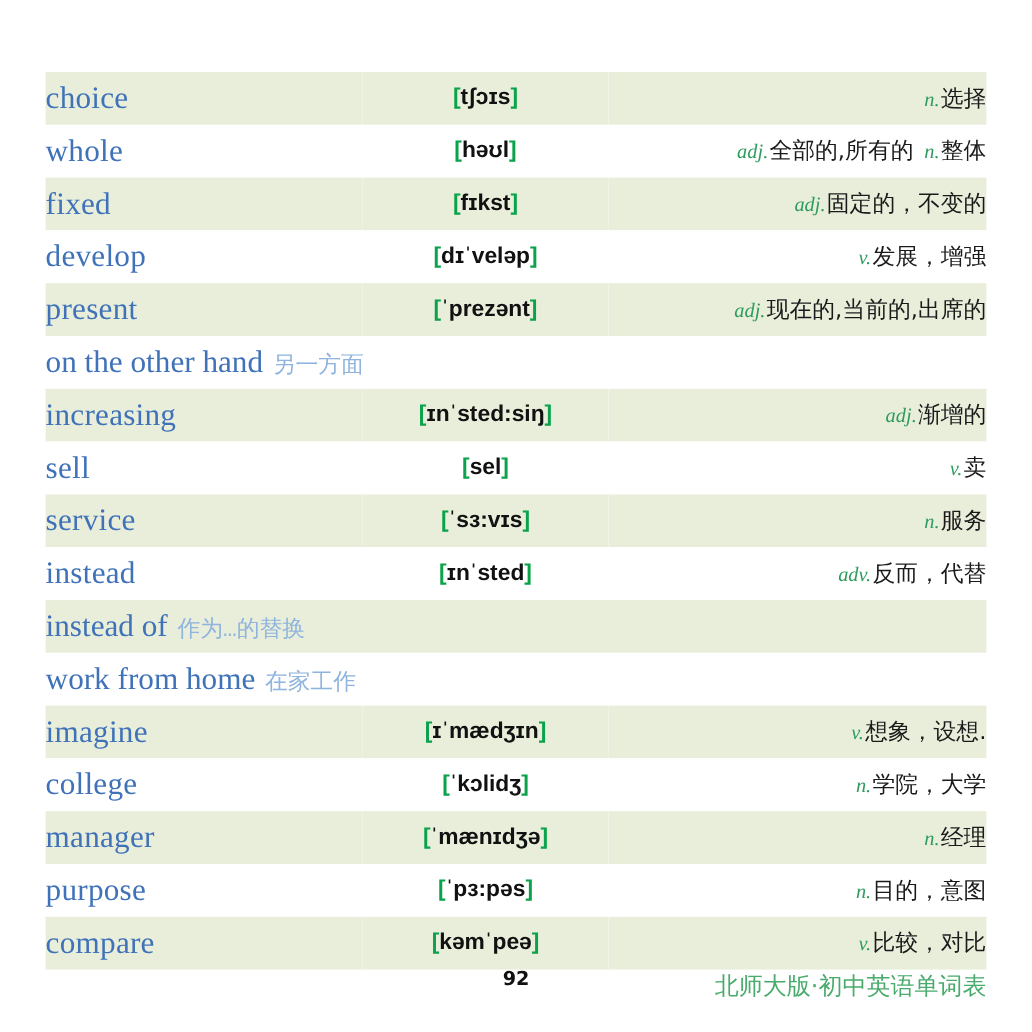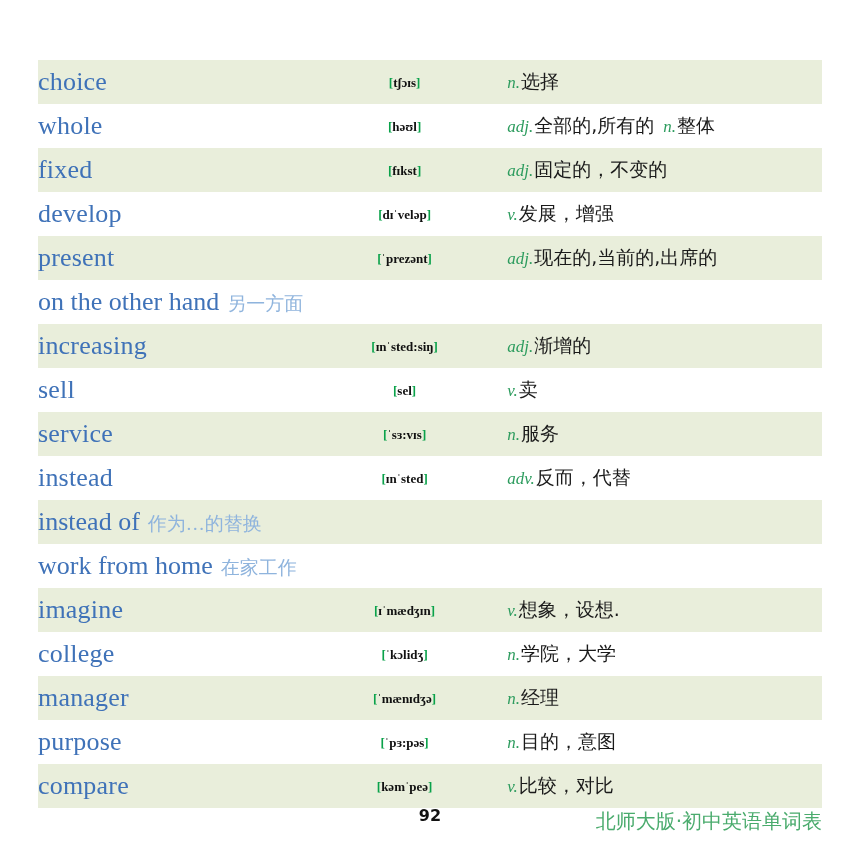--- a/index.html
+++ b/index.html
@@ -53,35 +53,36 @@
     padding-left: 12px;
   }
   td.c-ipa {
     width: 202px;
     text-align: center;
     border-left: 1px solid rgba(255,255,255,0.85);
     border-right: 1px solid rgba(255,255,255,0.85);
   }
   td.c-def {
     width: 310px;
+    text-align: right;
     padding-right: 14px;
   }
 
   .word {
     color: #3f72b8;
     font-size: 26px;
     font-family: "Liberation Serif", "DejaVu Serif", serif;
     letter-spacing: 0.2px;
   }
 
   .ipa {
     color: #111111;
-    font-size: 13px;
+    font-size: 19px;
     font-weight: bold;
-    font-family: Liberation Serif, serif;
+    font-family: Liberation Sans, sans-serif;
     white-space: nowrap;
   }
   .ipa .brk {
     color: #0aa24a;
     font-weight: bold;
   }
 
   .def {
     font-size: 19px;
     color: #1a1a1a;
@@ -104,21 +105,21 @@
     padding-left: 12px;
   }
   .phrase-en {
     color: #3f72b8;
     font-size: 26px;
     font-family: "Liberation Serif", "DejaVu Serif", serif;
   }
   .phrase-cn {
     color: #8fb4dd;
     font-size: 19px;
-    font-family: Liberation Serif, serif;
+    font-family: Liberation Mono, monospace;
     margin-left: 8px;
   }
 
   #footer {
     position: absolute;
     left: 38px;
     top: 806px;
     width: 784px;
     height: 30px;
     text-decoration: underline;

